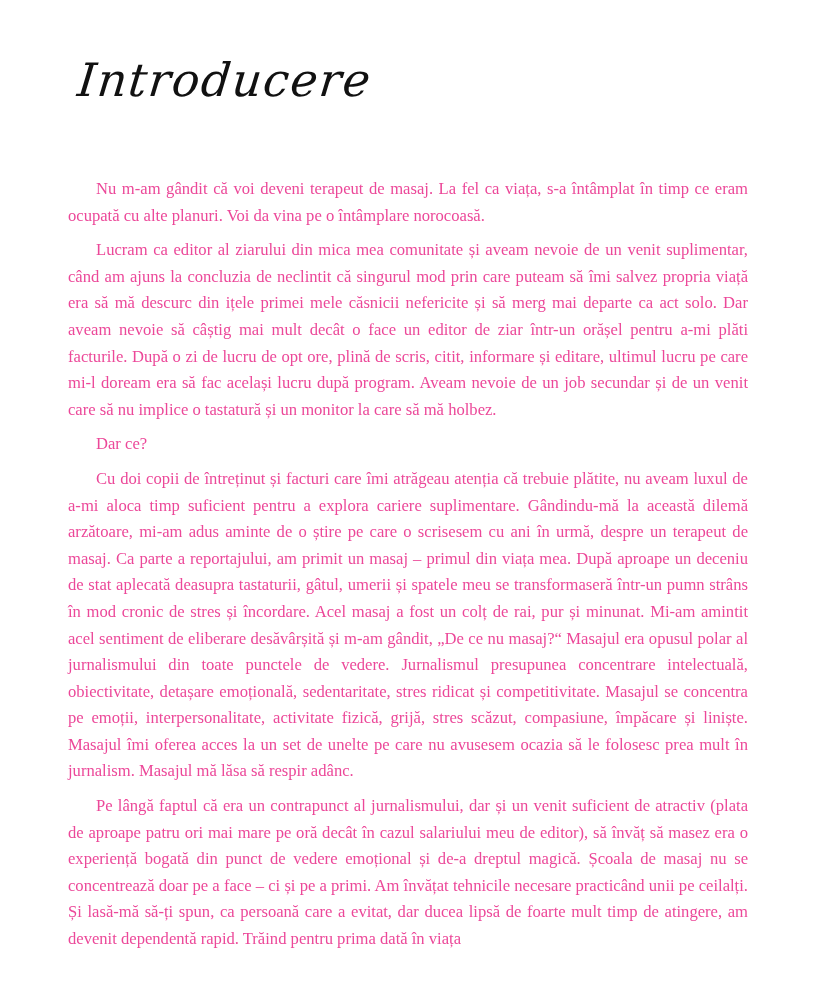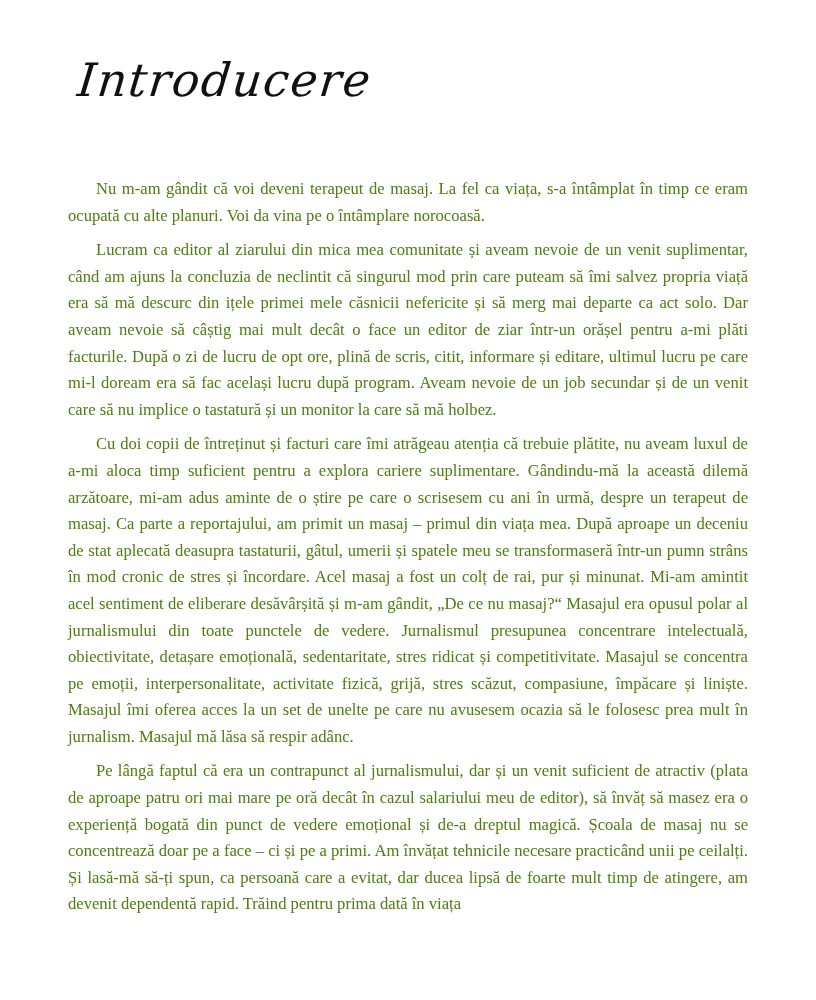--- a/index.html
+++ b/index.html
@@ -41,35 +41,36 @@
     top: 176px;
     width: 680px;
   }
   p.para {
     margin: 0;
     text-indent: 28px;
     text-align: justify;
     font-size: 16.6px;
     line-height: 26.6px;
     font-family: "Liberation Serif", serif;
-    color: #4d7c0f;
+    color: #ec4899;
     hyphens: auto;
     -webkit-hyphens: auto;
   }
   p.para + p.para {
     margin-top: 8px;
   }
 </style>
 </head>
 <body>
 
 <div class="page">
 
   <h1 class="chapter-title">Introducere</h1>
 
   <div class="body-block">
     <p class="para">Nu m-am gândit că voi deveni terapeut de masaj. La fel ca viața, s-a întâmplat în timp ce eram ocupată cu alte planuri. Voi da vina pe o întâmplare norocoasă.</p>
     <p class="para">Lucram ca editor al ziarului din mica mea comunitate și aveam nevoie de un venit suplimentar, când am ajuns la concluzia de neclintit că singurul mod prin care puteam să îmi salvez propria viață era să mă descurc din ițele primei mele căsnicii nefericite și să merg mai departe ca act solo. Dar aveam nevoie să câștig mai mult decât o face un editor de ziar într-un orășel pentru a-mi plăti facturile. După o zi de lucru de opt ore, plină de scris, citit, informare și editare, ultimul lucru pe care mi-l doream era să fac același lucru după program. Aveam nevoie de un job secundar și de un venit care să nu implice o tastatură și un monitor la care să mă holbez.</p>
+    <p class="para">Dar ce?</p>
     <p class="para">Cu doi copii de întreținut și facturi care îmi atrăgeau atenția că trebuie plătite, nu aveam luxul de a-mi aloca timp suficient pentru a explora cariere suplimentare. Gândindu-mă la această dilemă arzătoare, mi-am adus aminte de o știre pe care o scrisesem cu ani în urmă, despre un terapeut de masaj. Ca parte a reportajului, am primit un masaj – primul din viața mea. După aproape un deceniu de stat aplecată deasupra tastaturii, gâtul, umerii și spatele meu se transformaseră într-un pumn strâns în mod cronic de stres și încordare. Acel masaj a fost un colț de rai, pur și minunat. Mi-am amintit acel sentiment de eliberare desăvârșită și m-am gândit, „De ce nu masaj?“ Masajul era opusul polar al jurnalismului din toate punctele de vedere. Jurnalismul presupunea concentrare intelectuală, obiectivitate, detașare emoțională, sedentaritate, stres ridicat și competitivitate. Masajul se concentra pe emoții, interpersonalitate, activitate fizică, grijă, stres scăzut, compasiune, împăcare și liniște. Masajul îmi oferea acces la un set de unelte pe care nu avusesem ocazia să le folosesc prea mult în jurnalism. Masajul mă lăsa să respir adânc.</p>
     <p class="para">Pe lângă faptul că era un contrapunct al jurnalismului, dar și un venit suficient de atractiv (plata de aproape patru ori mai mare pe oră decât în cazul salariului meu de editor), să învăț să masez era o experiență bogată din punct de vedere emoțional și de-a dreptul magică. Școala de masaj nu se concentrează doar pe a face – ci și pe a primi. Am învățat tehnicile necesare practicând unii pe ceilalți. Și lasă-mă să-ți spun, ca persoană care a evitat, dar ducea lipsă de foarte mult timp de atingere, am devenit dependentă rapid. Trăind pentru prima dată în viața</p>
   </div>
 
 </div>
 
 </body></html>

